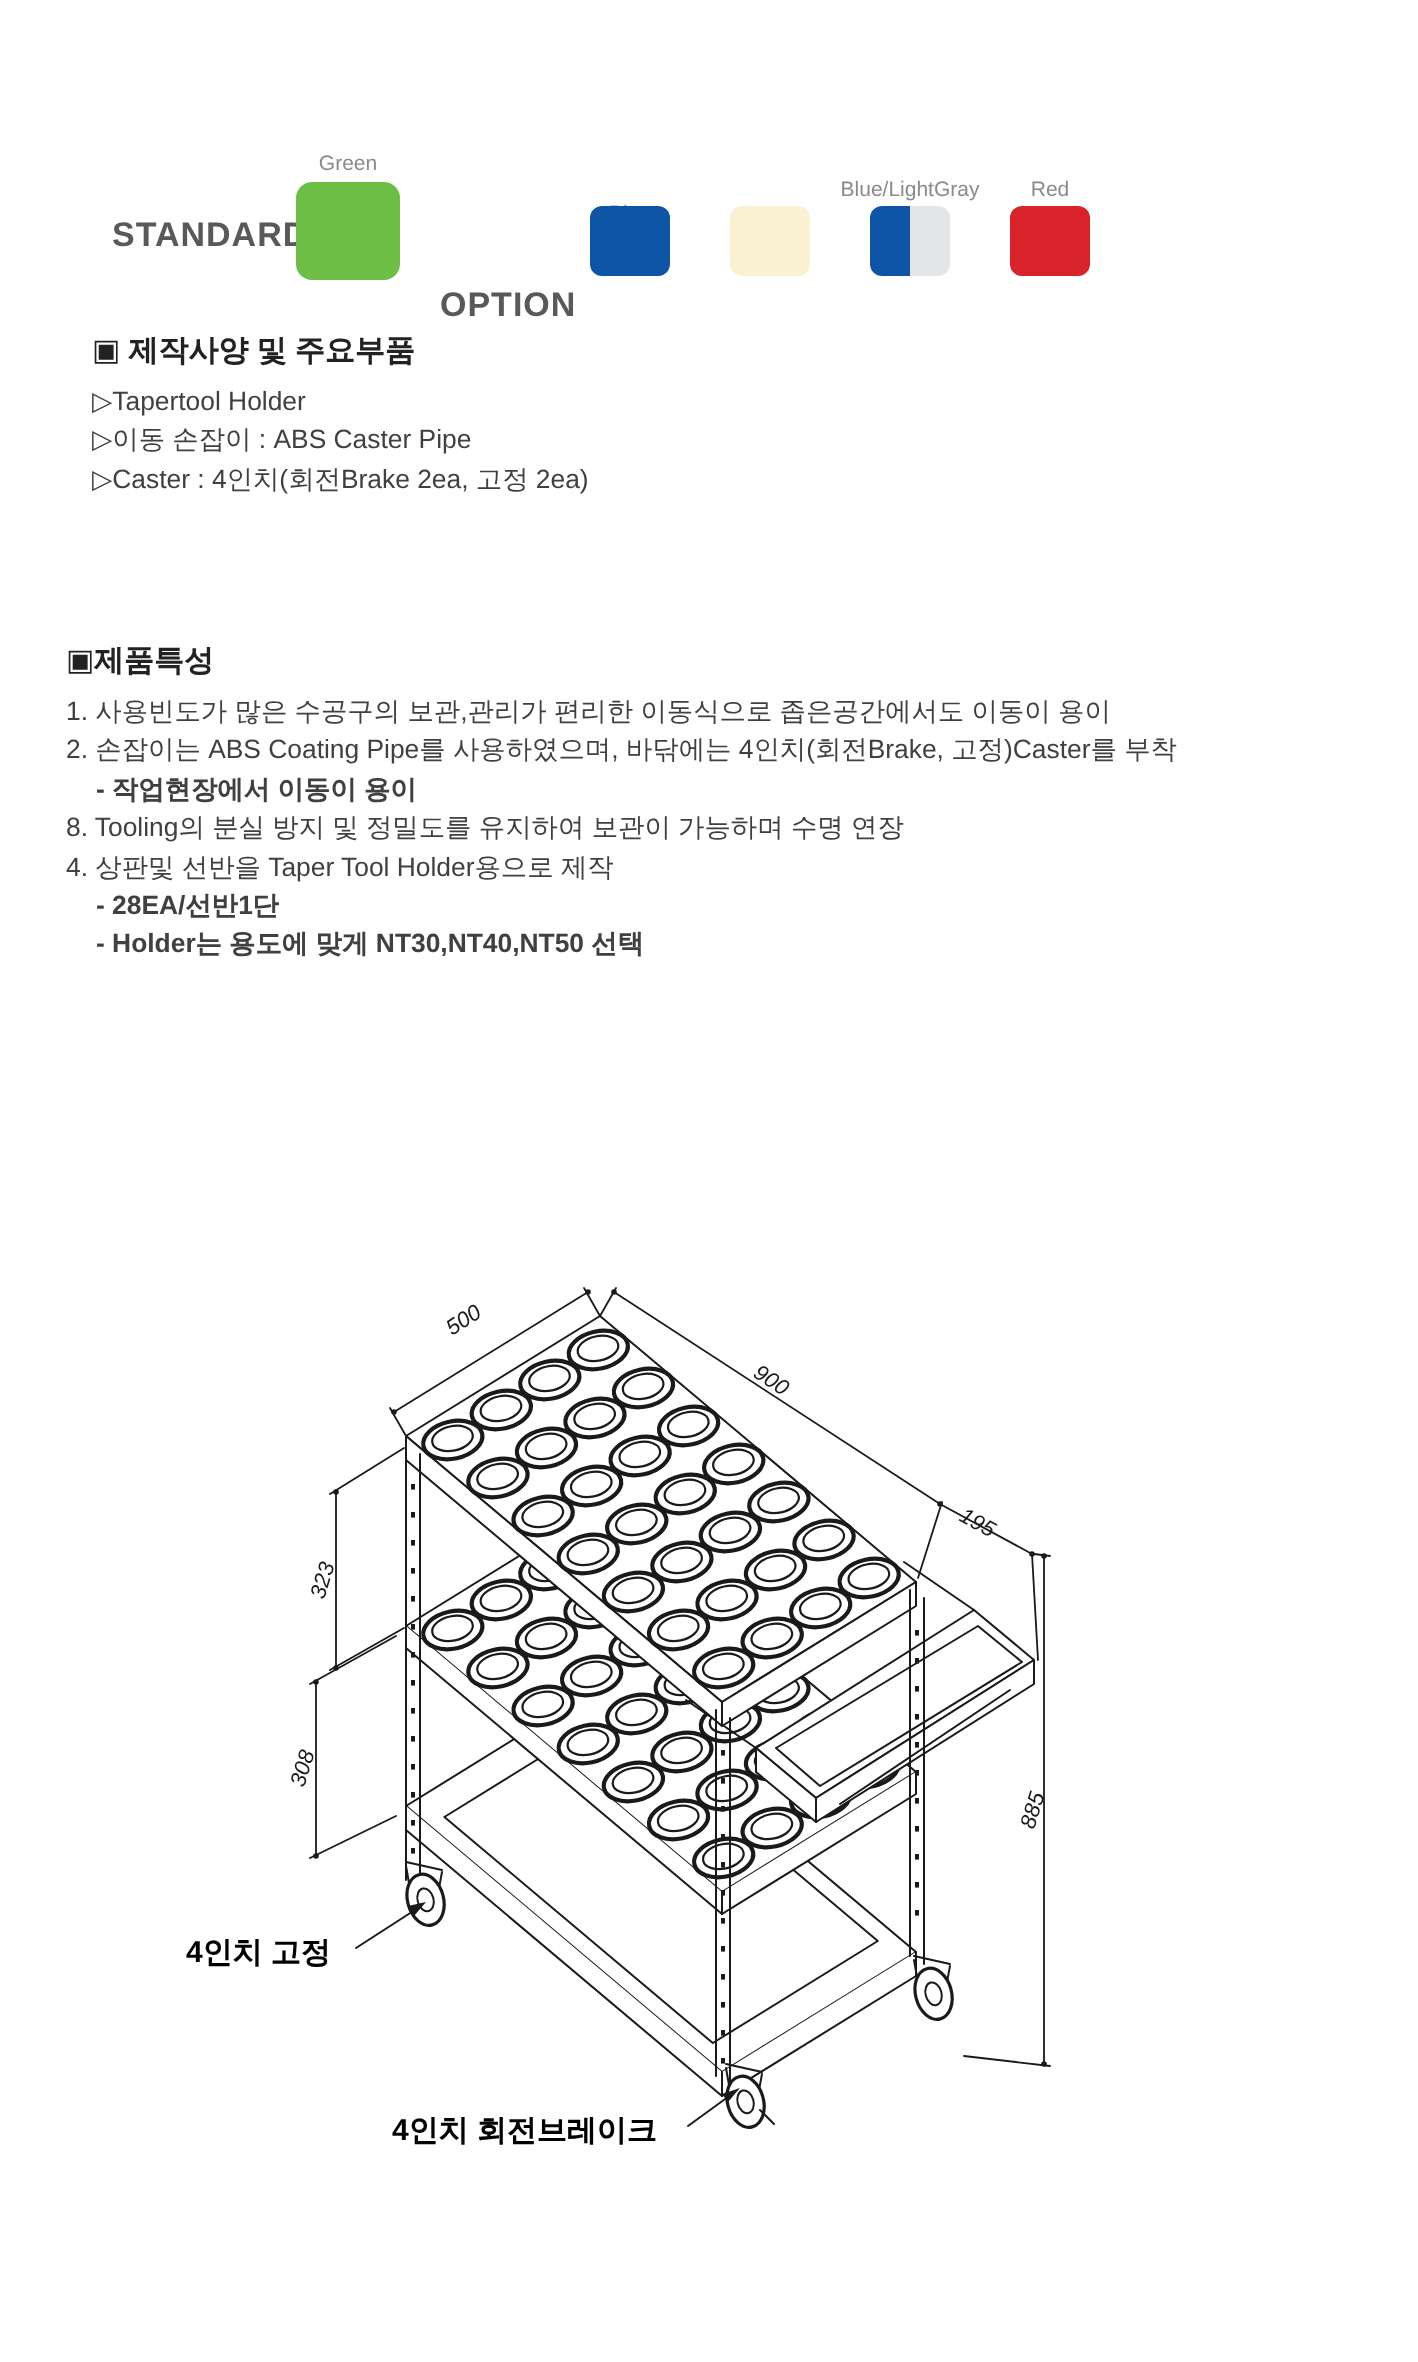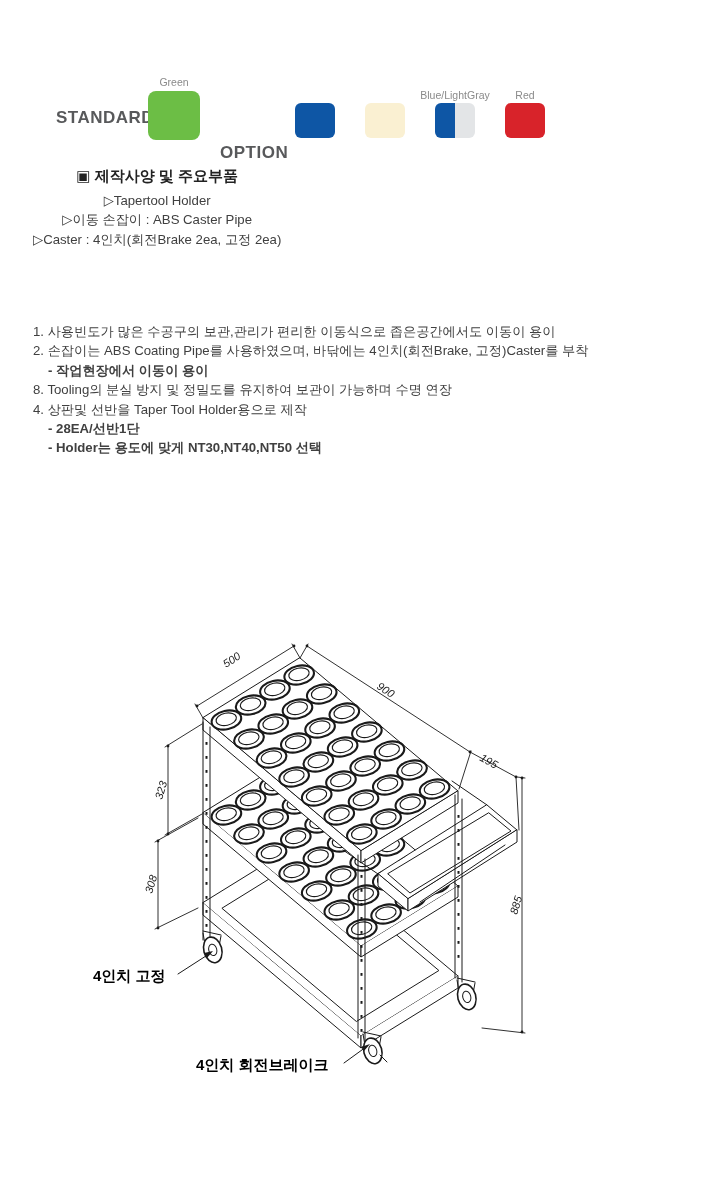--- a/index.html
+++ b/index.html
@@ -43,28 +43,29 @@
 
 <div class="abs sw-label" style="left:408px;top:89px;width:94px;">Blue/LightGray</div>
 <div class="abs" style="left:435px;top:103px;width:40px;height:35px;">
   <div class="half-l" style="background: rgb(14, 86, 165);"></div>
   <div class="half-r" style="background: rgb(227, 229, 231);"></div>
 </div>
 
 <div class="abs sw-label" style="left:505px;top:89px;width:40px;">Red</div>
 <div class="abs swatch-sm" style="left: 505px; top: 103px; width: 40px; height: 35px; background: rgb(216, 35, 42);"></div>
 
-<div class="abs" style="left:33px;top:167px;text-align:center;">
+<div class="abs" style="left:46px;top:167px;">
   <div class="sec-h">▣ 제작사양 및 주요부품</div>
   <div class="sec-item">▷Tapertool Holder</div>
   <div class="sec-item">▷이동 손잡이 : ABS Caster Pipe</div>
   <div class="sec-item">▷Caster : 4인치(회전Brake 2ea, 고정 2ea)</div>
 </div>
 
 <div class="abs" style="left:33px;top:322px;">
+  <div class="sec-h">▣제품특성</div>
   <div class="sec-item">1. 사용빈도가 많은 수공구의 보관,관리가 편리한 이동식으로 좁은공간에서도 이동이 용이</div>
   <div class="sec-item">2. 손잡이는 ABS Coating Pipe를 사용하였으며, 바닦에는 4인치(회전Brake, 고정)Caster를 부착</div>
   <div class="sec-item indent">- 작업현장에서 이동이 용이</div>
   <div class="sec-item">8. Tooling의 분실 방지 및 정밀도를 유지하여 보관이 가능하며 수명 연장</div>
   <div class="sec-item">4. 상판및 선반을 Taper Tool Holder용으로 제작</div>
   <div class="sec-item indent">- 28EA/선반1단</div>
   <div class="sec-item indent">- Holder는 용도에 맞게 NT30,NT40,NT50 선택</div>
 </div>
 
 <svg id="cart-svg" class="abs" style="left:85px;top:628px;" width="510" height="500" viewBox="85 628 510 500">

